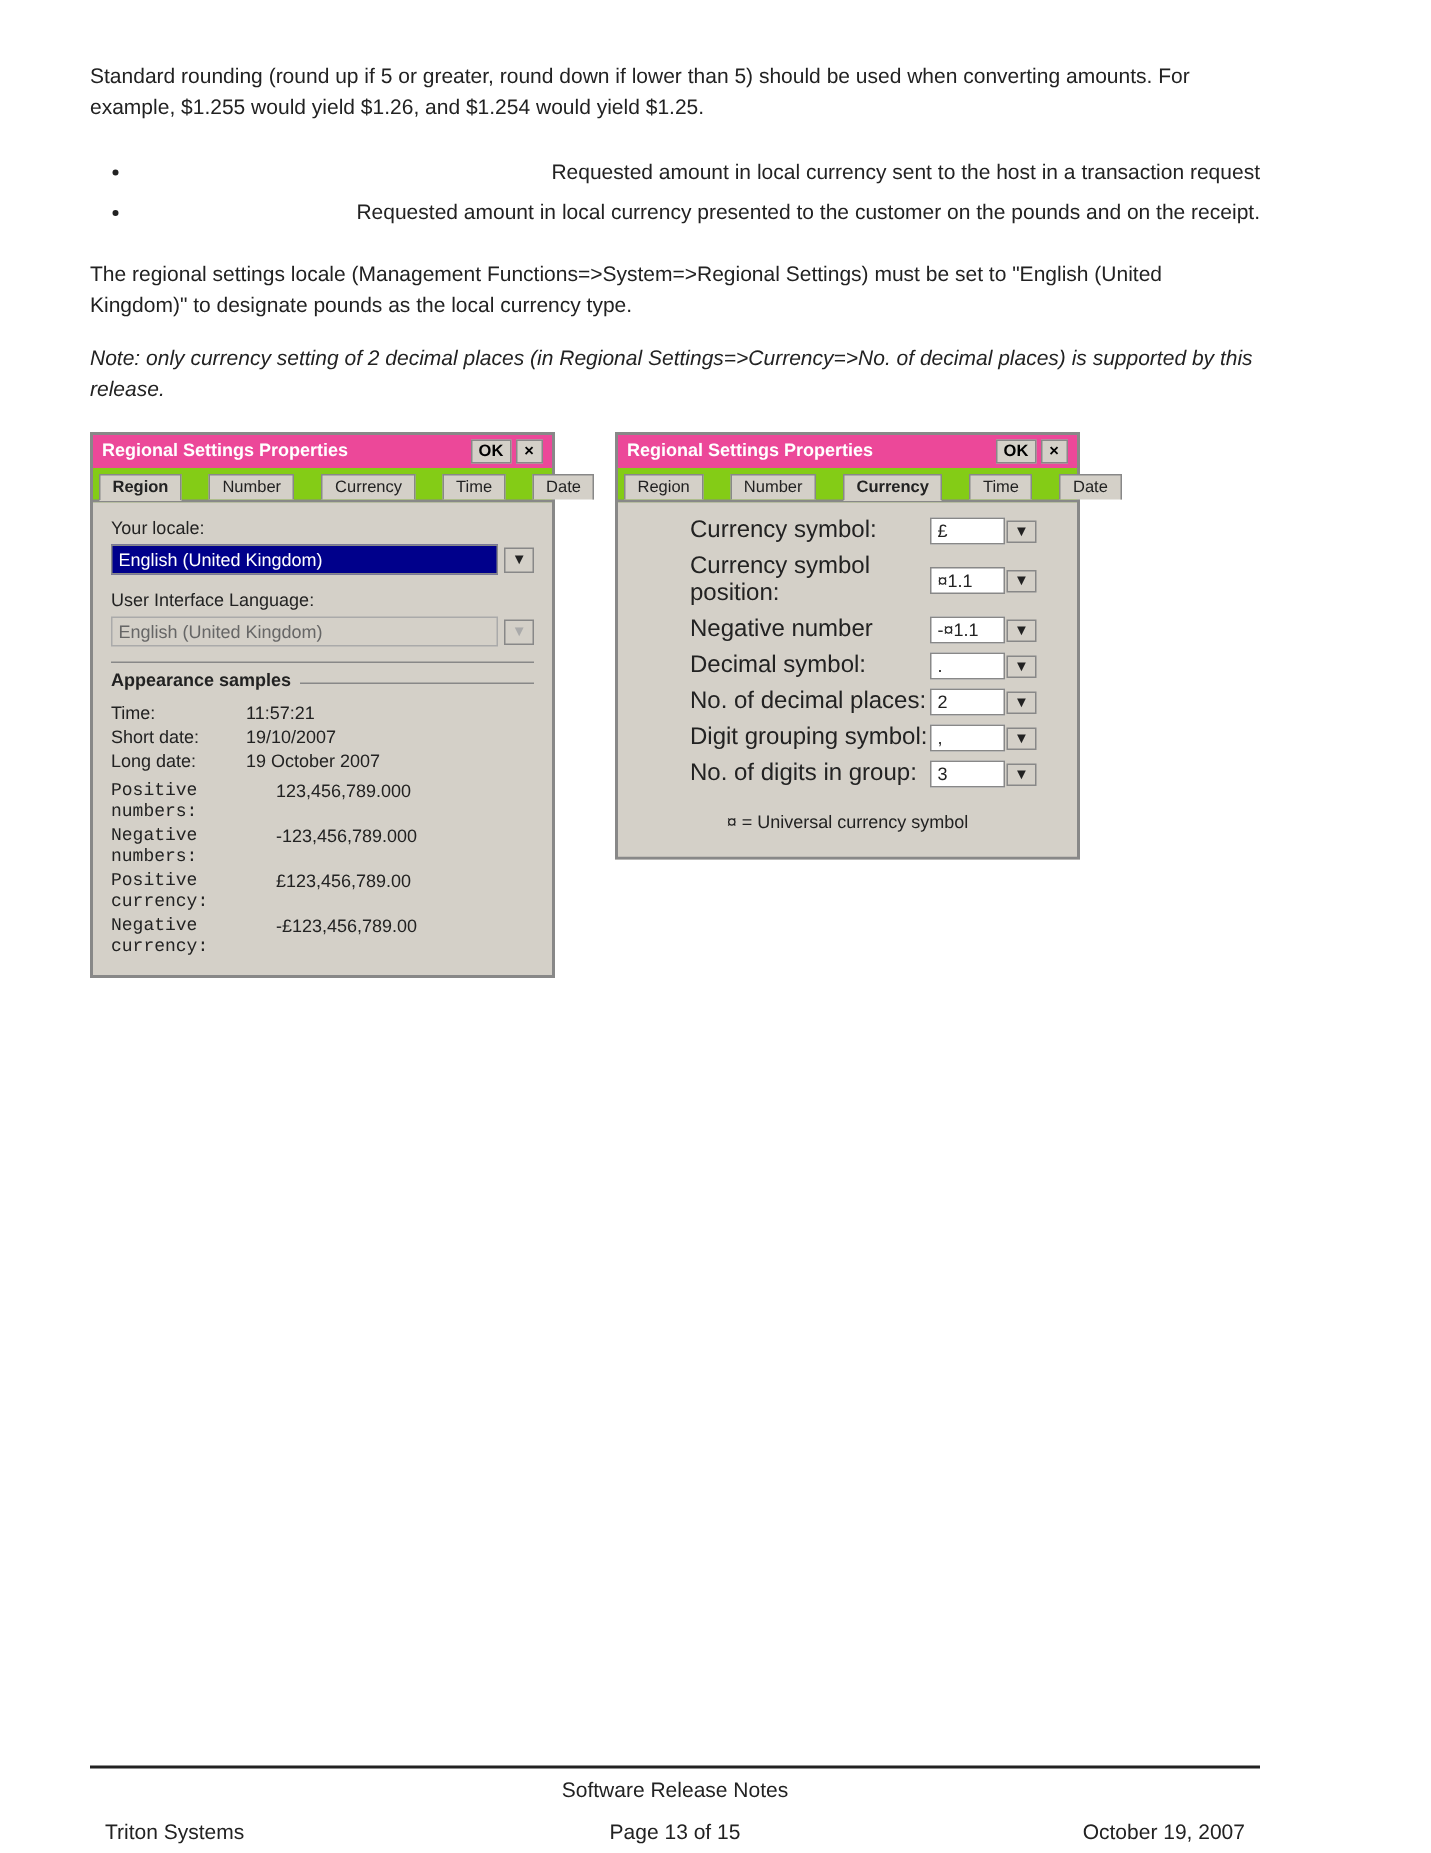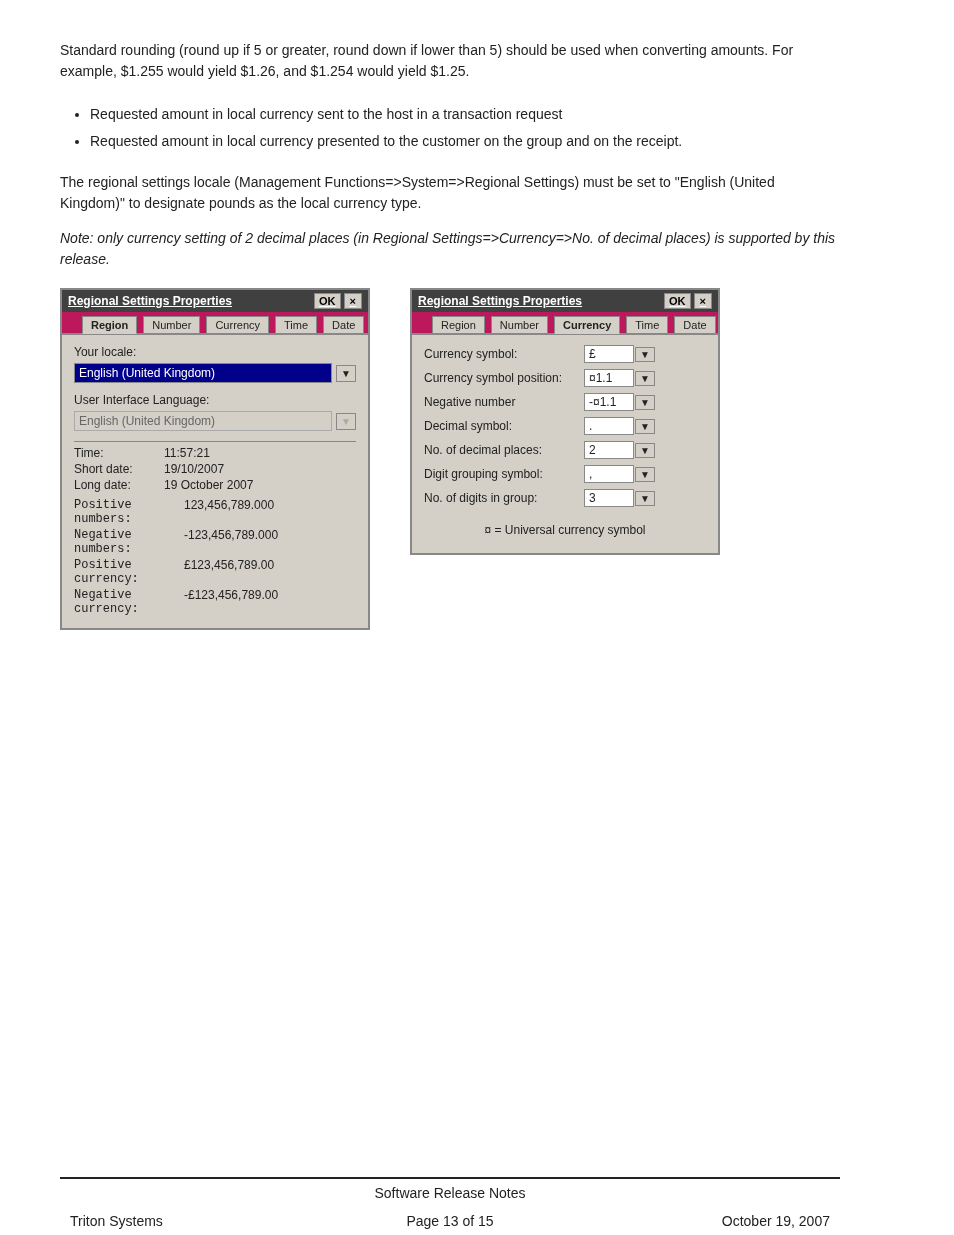--- a/index.html
+++ b/index.html
@@ -25,20 +25,21 @@
       line-height: 1.5;
       margin-bottom: 14px;
     }
 
     .bullet-list {
       margin: 8px 0 14px 30px;
     }
     .bullet-list li {
       margin-bottom: 6px;
       line-height: 1.5;
+      text-align: right;
     }
 
     .italic-note {
       font-style: italic;
       font-size: 14px;
       line-height: 1.5;
       margin-bottom: 18px;
     }
 
     .dialogs-row {
@@ -52,29 +53,28 @@
     
     .win-dialog {
       border: 2px solid #888;
       background: #d4d0c8;
       width: 310px;
       font-family: 'Tahoma', Arial, sans-serif;
       font-size: 12px;
     }
 
     .win-titlebar {
-      background: #404040;
+      background: #ec4899;
       color: #fff;
       padding: 3px 6px;
       display: flex;
-      align-items: center;
+      align-items: flex-start;
       justify-content: space-between;
       font-size: 12px;
       font-weight: bold;
-      text-decoration: underline;
     }
 
     .win-titlebar-left {
       display: flex;
       align-items: center;
       gap: 4px;
     }
 
     .win-title-text {
       font-size: 12px;
@@ -96,24 +96,24 @@
       color: #000;
       border: 1px solid #888;
       padding: 1px 5px;
       font-size: 11px;
       font-weight: bold;
       cursor: pointer;
     }
 
     .win-tabs {
       display: flex;
-      background: #be185d;
+      background: #84cc16;
       border-bottom: 2px solid #888;
-      padding: 4px 4px 0 20px;
-      gap: 6px;
+      padding: 4px 4px 0 4px;
+      gap: 18px;
     }
 
     .win-tab {
       border: 1px solid #888;
       border-bottom: none;
       background: #d4d0c8;
       padding: 2px 8px;
       font-size: 11px;
       cursor: pointer;
     }
@@ -215,21 +215,22 @@
     
     .currency-row {
       display: flex;
       align-items: center;
       margin-bottom: 6px;
       font-size: 12px;
     }
 
     .currency-label {
       width: 160px;
-      font-size: 12px;
+      font-size: 16px;
+      margin-left: 36px;
     }
 
     .currency-input {
       border: 1px solid #888;
       background: #fff;
       font-size: 12px;
       padding: 1px 4px;
       width: 50px;
     }
 
@@ -274,21 +275,21 @@
 </head>
 <body>
 
 <div class="page">
 
   <p class="body-text">Standard rounding (round up if 5 or greater, round down if lower than 5) should be used when converting amounts.  For example, $1.255 would yield $1.26, and $1.254 would yield $1.25.</p>
 
 
   <ul class="bullet-list">
     <li>Requested amount in local currency sent to the host in a transaction request</li>
-    <li>Requested amount in local currency presented  to the customer on the group and on the receipt.</li>
+    <li>Requested amount in local currency presented  to the customer on the pounds and on the receipt.</li>
   </ul>
 
   <p class="body-text">The regional settings locale (Management Functions=&gt;System=&gt;Regional Settings) must be set to "English (United Kingdom)" to designate pounds as the local currency type.</p>
 
   <p class="italic-note">Note: only currency setting of 2 decimal places (in Regional Settings=&gt;Currency=&gt;No. of decimal places) is supported by this release.</p>
 
   <div class="dialogs-row">
 
     <div class="win-dialog">
       <div class="win-titlebar">
@@ -312,20 +313,24 @@
         <div class="win-select-row">
           <div class="win-select">English (United Kingdom)</div>
           <div class="win-dropdown-arrow">▼</div>
         </div>
         <div class="win-field-label">User Interface Language:</div>
         <div class="win-select-row">
           <div class="win-select-disabled">English (United Kingdom)</div>
           <div class="win-dropdown-arrow" style="color:#aaa;">▼</div>
         </div>
         <div class="appearance-section">
+          <div style="display:flex;align-items:center;margin-bottom:4px;">
+            <span class="appearance-title">Appearance samples</span>
+            <div style="flex:1;height:1px;background:#888;margin-left:6px;"></div>
+          </div>
           <div class="appearance-row">
             <span class="appearance-key">Time:</span>
             <span class="appearance-val">11:57:21</span>
           </div>
           <div class="appearance-row">
             <span class="appearance-key">Short date:</span>
             <span class="appearance-val">19/10/2007</span>
           </div>
           <div class="appearance-row">
             <span class="appearance-key">Long date:</span>

